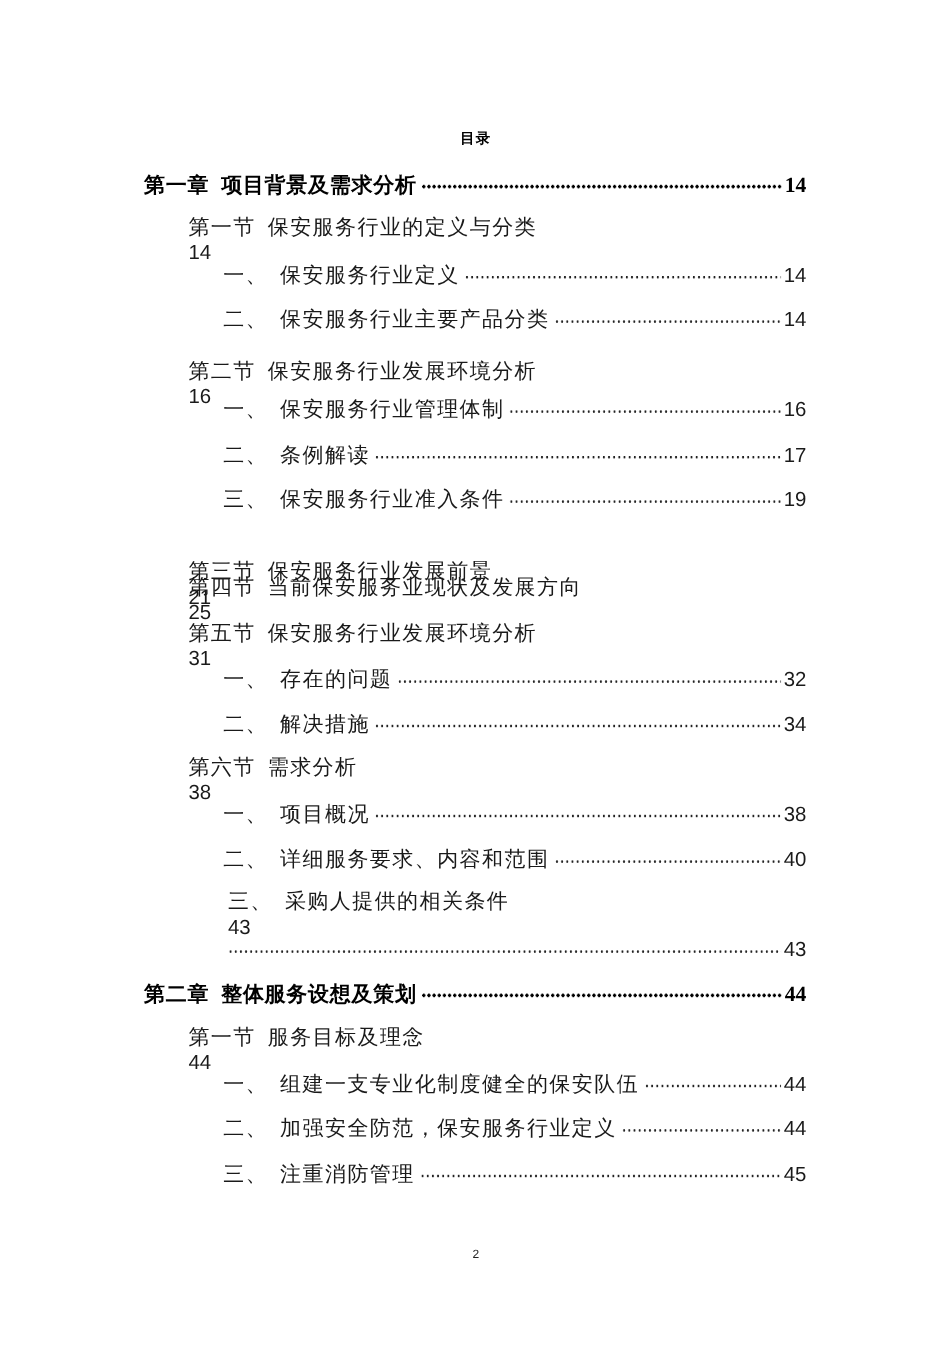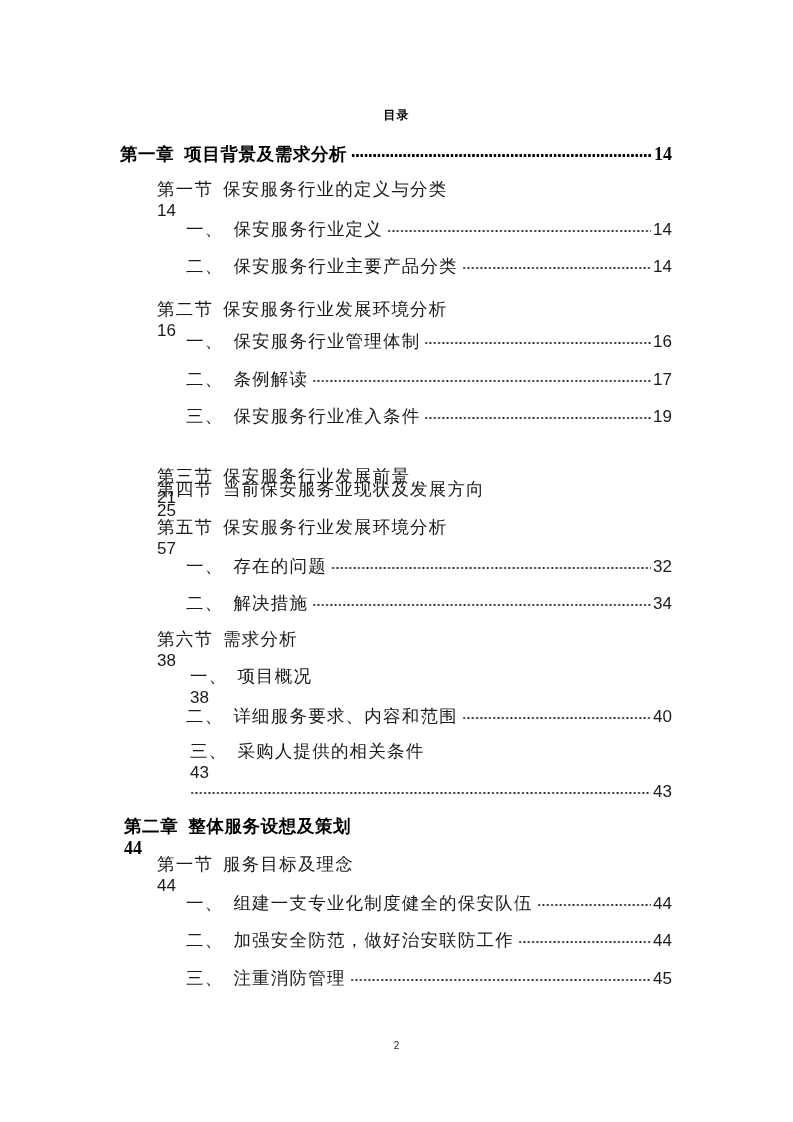--- a/index.html
+++ b/index.html
@@ -164,73 +164,73 @@
     <span class="toc-page">21</span>
   </div>
       <div class="toc-row level-2" style="top: 337.05px;">
     <span class="toc-label"><span class="toc-num-prefix">第四节</span><span class="toc-text">当前保安服务业现状及发展方向</span></span>
     <span class="toc-leader"></span>
     <span class="toc-page">25</span>
   </div>
       <div class="toc-row level-2" style="top: 374.5px;">
     <span class="toc-label"><span class="toc-num-prefix">第五节</span><span class="toc-text">保安服务行业发展环境分析</span></span>
     <span class="toc-leader"></span>
-    <span class="toc-page">57</span>
+    <span class="toc-page">31</span>
   </div>
       <div class="toc-row level-3" style="top: 411.95px;">
     <span class="toc-label"><span class="toc-num-prefix">一、</span><span class="toc-text">存在的问题</span></span>
     <span class="toc-leader"></span>
     <span class="toc-page">32</span>
   </div>
       <div class="toc-row level-3" style="top: 449.4px;">
     <span class="toc-label"><span class="toc-num-prefix">二、</span><span class="toc-text">解决措施</span></span>
     <span class="toc-leader"></span>
     <span class="toc-page">34</span>
   </div>
       <div class="toc-row level-2" style="top: 486.85px;">
     <span class="toc-label"><span class="toc-num-prefix">第六节</span><span class="toc-text">需求分析</span></span>
     <span class="toc-leader"></span>
     <span class="toc-page">38</span>
   </div>
-      <div class="toc-row level-3" style="top: 524.3px; flex-direction: column;">
+      <div class="toc-row level-3" style="top: 524.3px;">
     <span class="toc-label"><span class="toc-num-prefix">一、</span><span class="toc-text">项目概况</span></span>
     <span class="toc-leader"></span>
     <span class="toc-page">38</span>
   </div>
       <div class="toc-row level-3" style="top: 561.75px;">
     <span class="toc-label"><span class="toc-num-prefix">二、</span><span class="toc-text">详细服务要求、内容和范围</span></span>
     <span class="toc-leader"></span>
     <span class="toc-page">40</span>
   </div>
       <div class="toc-row level-3" style="top: 599.2px; flex-direction: column;">
     <span class="toc-label"><span class="toc-num-prefix">三、</span><span class="toc-text">采购人提供的相关条件</span></span>
     <span class="toc-leader"></span>
     <span class="toc-page">43</span>
   </div>
       <div class="toc-row level-3" style="top: 636.65px;">
     <span class="toc-leader"></span>
     <span class="toc-page">43</span>
   </div>
-      <div class="toc-row level-1" style="top: 674.1px; flex-direction: column;">
+      <div class="toc-row level-1" style="top: 674.1px;">
     <span class="toc-label"><span class="toc-num-prefix">第二章</span><span class="toc-text">整体服务设想及策划</span></span>
     <span class="toc-leader"></span>
     <span class="toc-page">44</span>
   </div>
       <div class="toc-row level-2" style="top: 711.55px;">
     <span class="toc-label"><span class="toc-num-prefix">第一节</span><span class="toc-text">服务目标及理念</span></span>
     <span class="toc-leader"></span>
     <span class="toc-page">44</span>
   </div>
       <div class="toc-row level-3" style="top: 749px;">
     <span class="toc-label"><span class="toc-num-prefix">一、</span><span class="toc-text">组建一支专业化制度健全的保安队伍</span></span>
     <span class="toc-leader"></span>
     <span class="toc-page">44</span>
   </div>
       <div class="toc-row level-3" style="top: 786.45px;">
-    <span class="toc-label"><span class="toc-num-prefix">二、</span><span class="toc-text">加强安全防范，做好治安联防工作</span></span>
+    <span class="toc-label"><span class="toc-num-prefix">二、</span><span class="toc-text">加强安全防范，保安服务行业定义</span></span>
     <span class="toc-leader"></span>
     <span class="toc-page">44</span>
   </div>
       <div class="toc-row level-3" style="top: 823.9px;">
     <span class="toc-label"><span class="toc-num-prefix">三、</span><span class="toc-text">注重消防管理</span></span>
     <span class="toc-leader"></span>
     <span class="toc-page">45</span>
   </div>
     </div>
 

